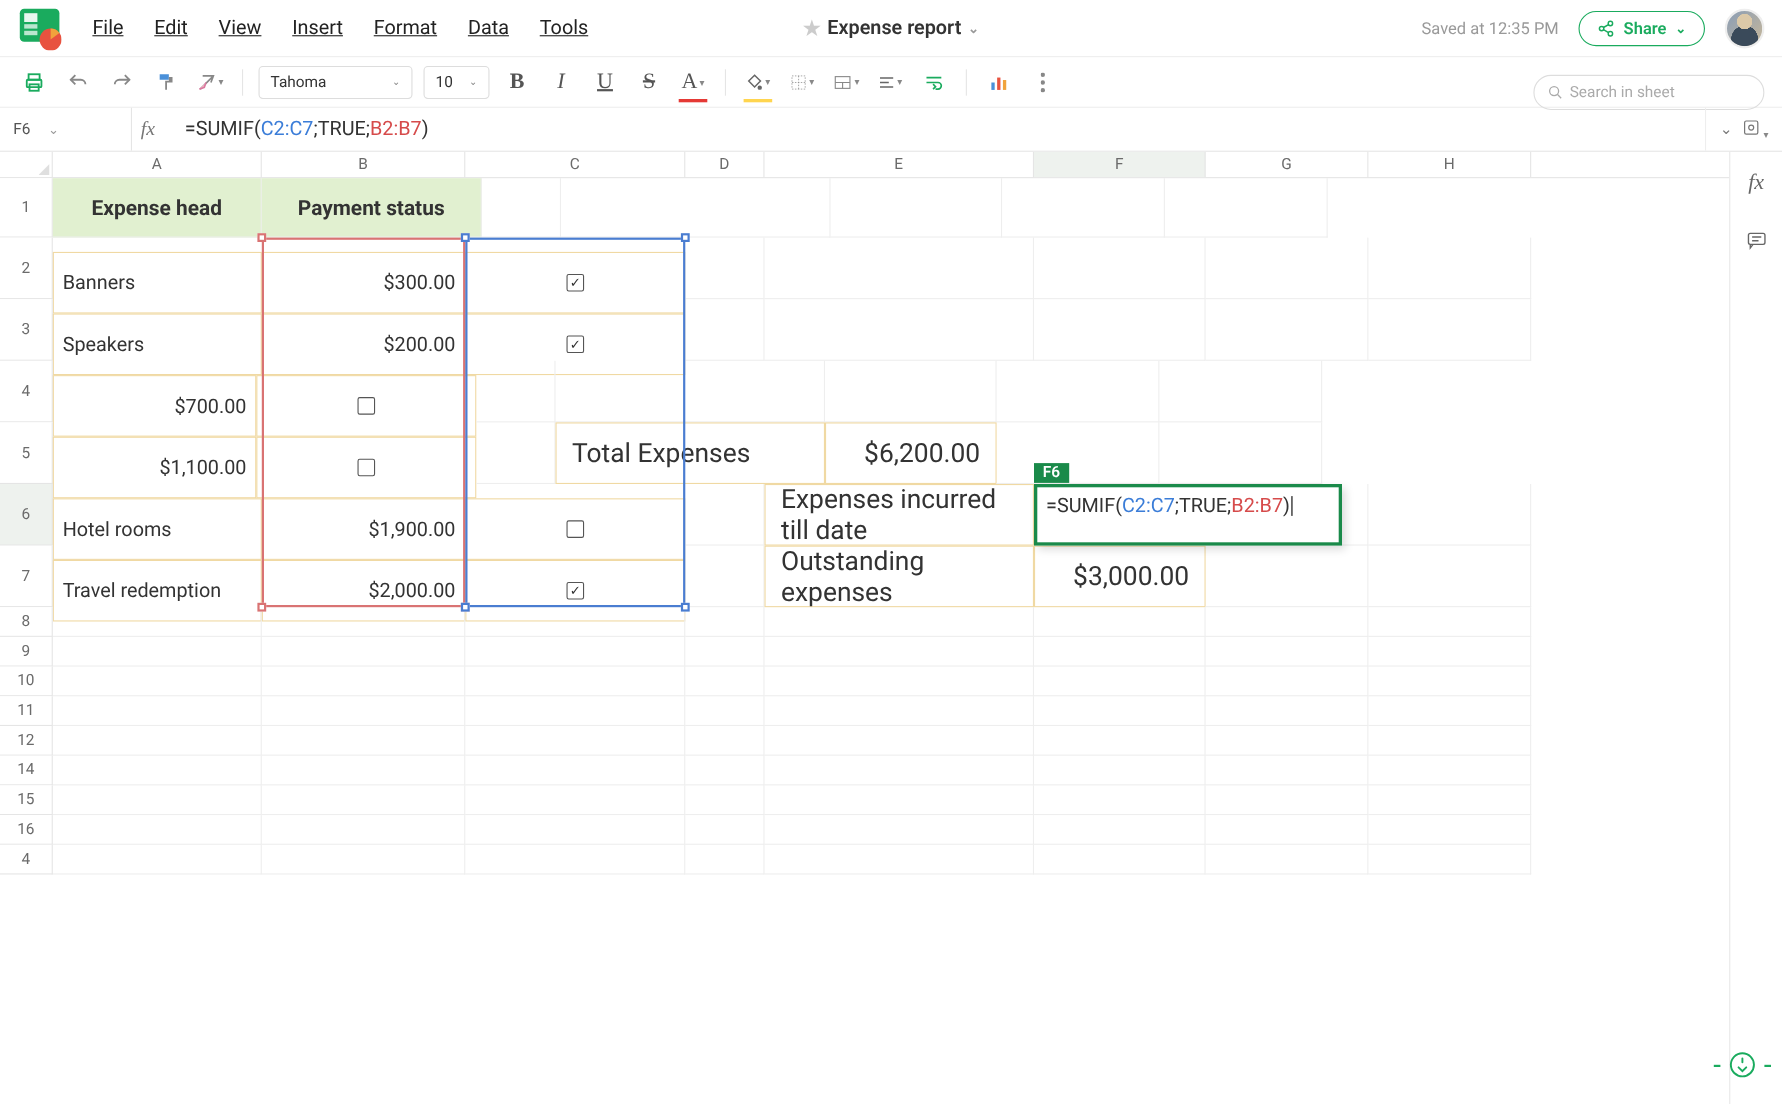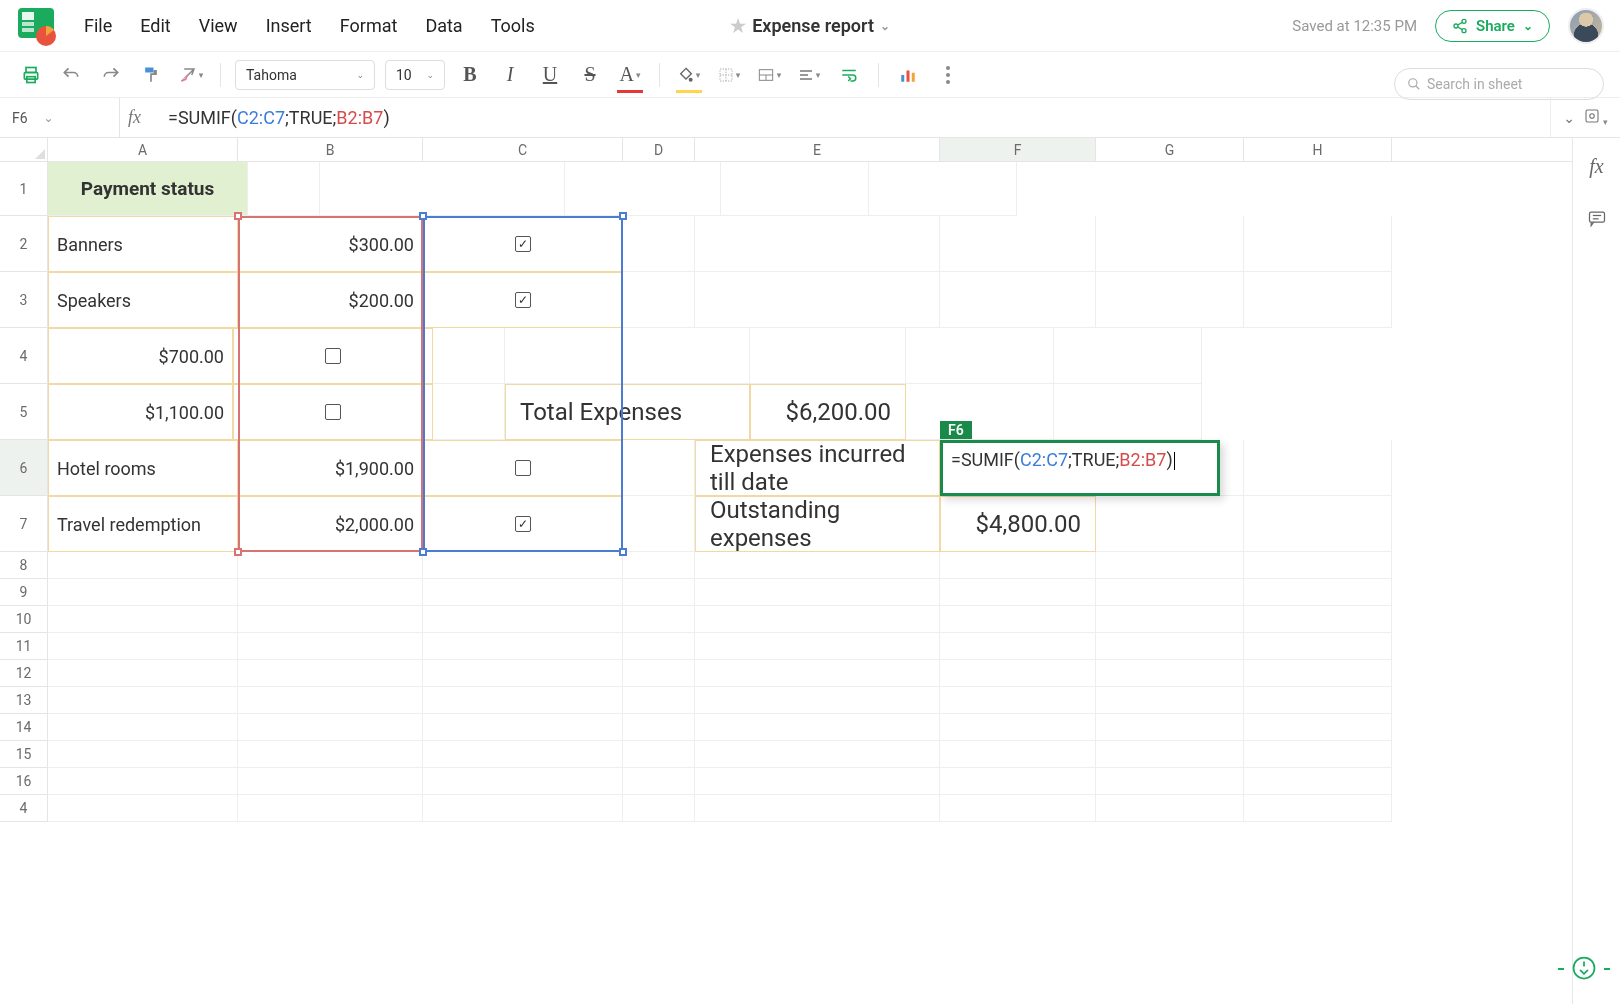--- a/index.html
+++ b/index.html
@@ -3,21 +3,21 @@
 <meta charset="utf-8">
 <style>
 * { box-sizing: border-box; margin: 0; padding: 0; }
 body { font-family: -apple-system, BlinkMacSystemFont, "Segoe UI", Roboto, sans-serif; font-size: 14px; color: #333; background: #fff; width: 1620px; height: 1004px; overflow: hidden; position: relative; }
 
 
 .topbar { display:flex; align-items:center; height:52px; padding:0 16px; border-bottom:1px solid #eee; }
 .app-icon { width:40px; height:40px; margin-right:28px; position:relative; }
 .app-icon svg { width:40px; height:40px; }
 .menu { display:flex; gap:28px; font-size:18px; color:#222; }
-.menu span { cursor:pointer; }
+.menu span { cursor:pointer;text-decoration:underline; }
 .doc-title-wrap { position:absolute; left:50%; transform:translateX(-50%); display:flex; align-items:center; gap:6px; font-size:18px; color:#333; font-weight:600; }
 .star-icon { color:#ccc; font-size:18px; }
 .chev { color:#999; font-size:12px; }
 .topbar-right { margin-left:auto; display:flex; align-items:center; gap:18px; }
 .saved-text { color:#999; font-size:15px; }
 .share-btn { border:1.5px solid #1aab5e; color:#1aab5e; border-radius:20px; padding:6px 16px; display:flex; align-items:center; gap:8px; font-size:15px; font-weight:600; cursor:pointer; }
 .avatar { width:36px; height:36px; border-radius:50%; background: linear-gradient(135deg,#8a9db5,#c8b89a); border:2px solid #eee; position:relative; overflow:hidden;}
 .avatar::after{content:"";position:absolute;inset:0;background:radial-gradient(circle at 50% 30%, #dcc9a8 25%, transparent 26%), radial-gradient(circle at 50% 80%, #3a4a5a 40%, transparent 41%);}
 
 
@@ -62,21 +62,21 @@
 .rowh { width:48px; border-right:1px solid #e5e5e5; border-bottom:1px solid #e5e5e5; display:flex; align-items:center; justify-content:center; color:#6b6b6b; font-size:14px; background:#fff;}
 .rowh.sel{ background:#eef2ee; }
 .cell { border-right:1px solid #eee; border-bottom:1px solid #eee; height:100%; position:relative; }
 
 
 .cA{width:190px;} .cB{width:185px;} .cC{width:200px;} .cD{width:72px;} .cE{width:245px;} .cF{width:156px;} .cG{width:148px;} .cH{width:148px;}
 .h-data{height:56px;} .h-head{height:54px;} .h-small{height:27px;}
 
 
 .hdr-cell { background:#e1f0d0; display:flex; align-items:center; justify-content:center; font-weight:700; font-size:19px; text-align:center; line-height:1.15;}
-.exp-cell { border:1px solid #f0d9a3; font-size:18px; padding:0 8px; display:flex; align-items:center;}
+.exp-cell { border:1px solid #f0d9a3; font-size:18px; padding:0 8px; display:flex; align-items:center;margin-top:13px;}
 .exp-cell.right{justify-content:flex-end;}
 .exp-cell.center{justify-content:center;}
 .chk{ width:16px;height:16px;border:1.5px solid #555;border-radius:2px;display:flex;align-items:center;justify-content:center;font-size:12px;color:#333;}
 
 
 .sum-cell{border:1px solid #f0d9a3; font-size:24px; padding:0 14px; display:flex;align-items:center;}
 .sum-cell.right{justify-content:flex-end;}
 
 
 .sel-range{position:absolute; pointer-events:none; border:2px solid; }
@@ -289,20 +289,21 @@
     <div class="colh cD">D</div>
     <div class="colh cE">E</div>
     <div class="colh cF sel">F</div>
     <div class="colh cG">G</div>
     <div class="colh cH">H</div>
   </div>
   <div class="rows">
 
     <div class="row h-head">
       <div class="rowh">1</div>
+      <div class="cell cA hdr-cell">Expense head</div>
       <div class="cell cC hdr-cell">Payment status</div>
       <div class="cell cD"></div>
           <div class="cell cE"></div>
           <div class="cell cF"></div>
           <div class="cell cG"></div>
           <div class="cell cH"></div>
     </div>
 
     <div class="row h-data">
           <div class="rowh">2</div>
@@ -369,21 +370,21 @@
     </div>
     <div class="row h-data">
           <div class="rowh">7</div>
       <div class="cell cA exp-cell">Travel redemption</div>
       <div class="cell cB exp-cell right">$2,000.00</div>
       <div class="cell cC exp-cell center">
             <div class="chk">✓</div>
           </div>
       <div class="cell cD"></div>
       <div class="cell cE sum-cell">Outstanding expenses</div>
-      <div class="cell cF sum-cell right">$4,800.00</div>
+      <div class="cell cF sum-cell right">$3,000.00</div>
       <div class="cell cG"></div>
           <div class="cell cH"></div>
     </div>
 
     <div class="row h-small">
           <div class="rowh">8</div>
           <div class="cell cA"></div>
           <div class="cell cB"></div>
           <div class="cell cC"></div>
           <div class="cell cD"></div>
@@ -420,31 +421,20 @@
           <div class="cell cB"></div>
           <div class="cell cC"></div>
           <div class="cell cD"></div>
           <div class="cell cE"></div>
           <div class="cell cF"></div>
           <div class="cell cG"></div>
           <div class="cell cH"></div>
         </div>
     <div class="row h-small">
           <div class="rowh">12</div>
-          <div class="cell cA"></div>
-          <div class="cell cB"></div>
-          <div class="cell cC"></div>
-          <div class="cell cD"></div>
-          <div class="cell cE"></div>
-          <div class="cell cF"></div>
-          <div class="cell cG"></div>
-          <div class="cell cH"></div>
-        </div>
-    <div class="row h-small">
-          <div class="rowh">13</div>
           <div class="cell cA"></div>
           <div class="cell cB"></div>
           <div class="cell cC"></div>
           <div class="cell cD"></div>
           <div class="cell cE"></div>
           <div class="cell cF"></div>
           <div class="cell cG"></div>
           <div class="cell cH"></div>
         </div>
     <div class="row h-small">

